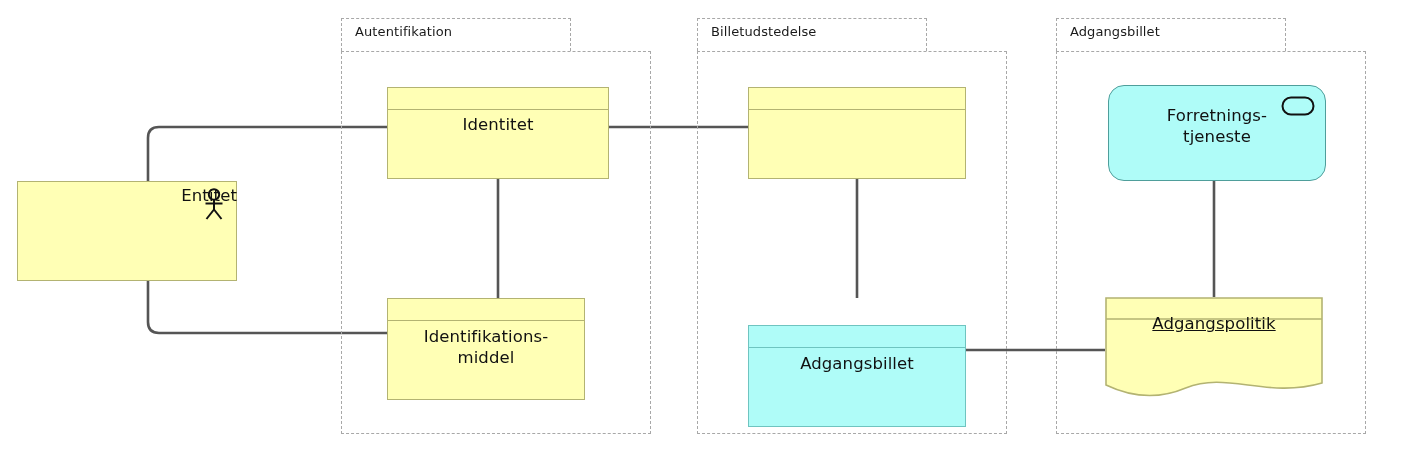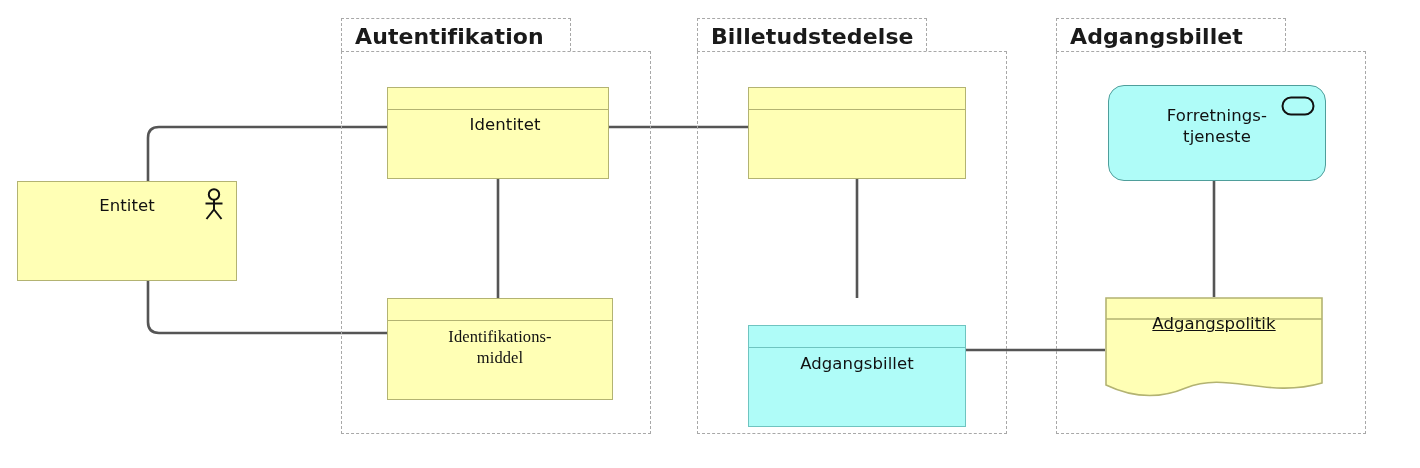--- a/index.html
+++ b/index.html
@@ -46,25 +46,24 @@
     position: absolute;
     left: 0;
     box-sizing: border-box;
     border: 1.4px dashed #a8a8a8;
     background: transparent;
   }
   .grouping-label {
     position: absolute;
     left: 14px;
     top: 6px;
-    font-size: 22px;
+    font-size: 13px;
     color: #1a1a1a;
     white-space: nowrap;
     letter-spacing: 0.1px;
-    font-weight: bold;
   }
 
   
   .node {
     position: absolute;
     box-sizing: border-box;
     z-index: 4;
   }
   .node-label {
     position: absolute;
@@ -163,38 +162,38 @@
       <div class="grouping" style="left: 1056px; top: 18px; width: 310px; height: 416px;">
         <div class="grouping-tab" style="width: 230px; height: 33px; border-color: rgb(168, 168, 168);"></div>
         <div class="grouping-body" style="top: 33px; width: 310px; height: 383px; border-color: rgb(168, 168, 168);"></div>
         <div class="grouping-label">Adgangsbillet</div>
       </div>
     </div>
 
   <div id="nodes-layer">
       <div class="node" style="left: 17px; top: 181px; width: 220px; height: 100px;">
         <div class="shape-rect" style="background: rgb(255, 255, 181); border-color: rgb(179, 179, 114);"></div>
-        <div class="node-label" style="top: 14px;">Entitet</div>
+        <div class="node-label" style="top: 4px; text-align: right;">Entitet</div>
         <div class="icon icon-actor">
           <svg viewBox="0 0 26 32" class="svgshape">
             <circle cx="13" cy="6.5" r="5.2" fill="none" stroke="#111" stroke-width="2"></circle>
             <line x1="13" y1="11.7" x2="13" y2="22" stroke="#111" stroke-width="2"></line>
             <line x1="4.5" y1="15.5" x2="21.5" y2="15.5" stroke="#111" stroke-width="2"></line>
             <line x1="13" y1="21.5" x2="5.5" y2="31" stroke="#111" stroke-width="2"></line>
             <line x1="13" y1="21.5" x2="20.5" y2="31" stroke="#111" stroke-width="2"></line>
           </svg>
         </div>
       </div>
       <div class="node" style="left: 387px; top: 87px; width: 222px; height: 92px;">
         <div class="shape-object" style="background: rgb(255, 255, 181); border-color: rgb(179, 179, 114);">
           <div class="hdr-rule" style="border-top-color: rgb(179, 179, 114);"></div>
         </div>
-        <div class="node-label" style="top: 27px; margin-left: 7px;">Identitet</div>
-      </div>
-      <div class="node" style="left: 387px; top: 298px; width: 226px; height: 102px; font-family: Liberation Serif, serif;">
+        <div class="node-label" style="top: 27px;">Identitet</div>
+      </div>
+      <div class="node" style="left: 387px; top: 298px; width: 198px; height: 102px;">
         <div class="shape-object" style="background: rgb(255, 255, 181); border-color: rgb(179, 179, 114);">
           <div class="hdr-rule" style="border-top-color: rgb(179, 179, 114);"></div>
         </div>
         <div class="node-label" style="top: 28px;">Identifikations-
 middel</div>
       </div>
       <div class="node" style="left: 748px; top: 87px; width: 218px; height: 92px;">
         <div class="shape-object" style="background: rgb(255, 255, 181); border-color: rgb(179, 179, 114);">
           <div class="hdr-rule" style="border-top-color: rgb(179, 179, 114);"></div>
         </div>

